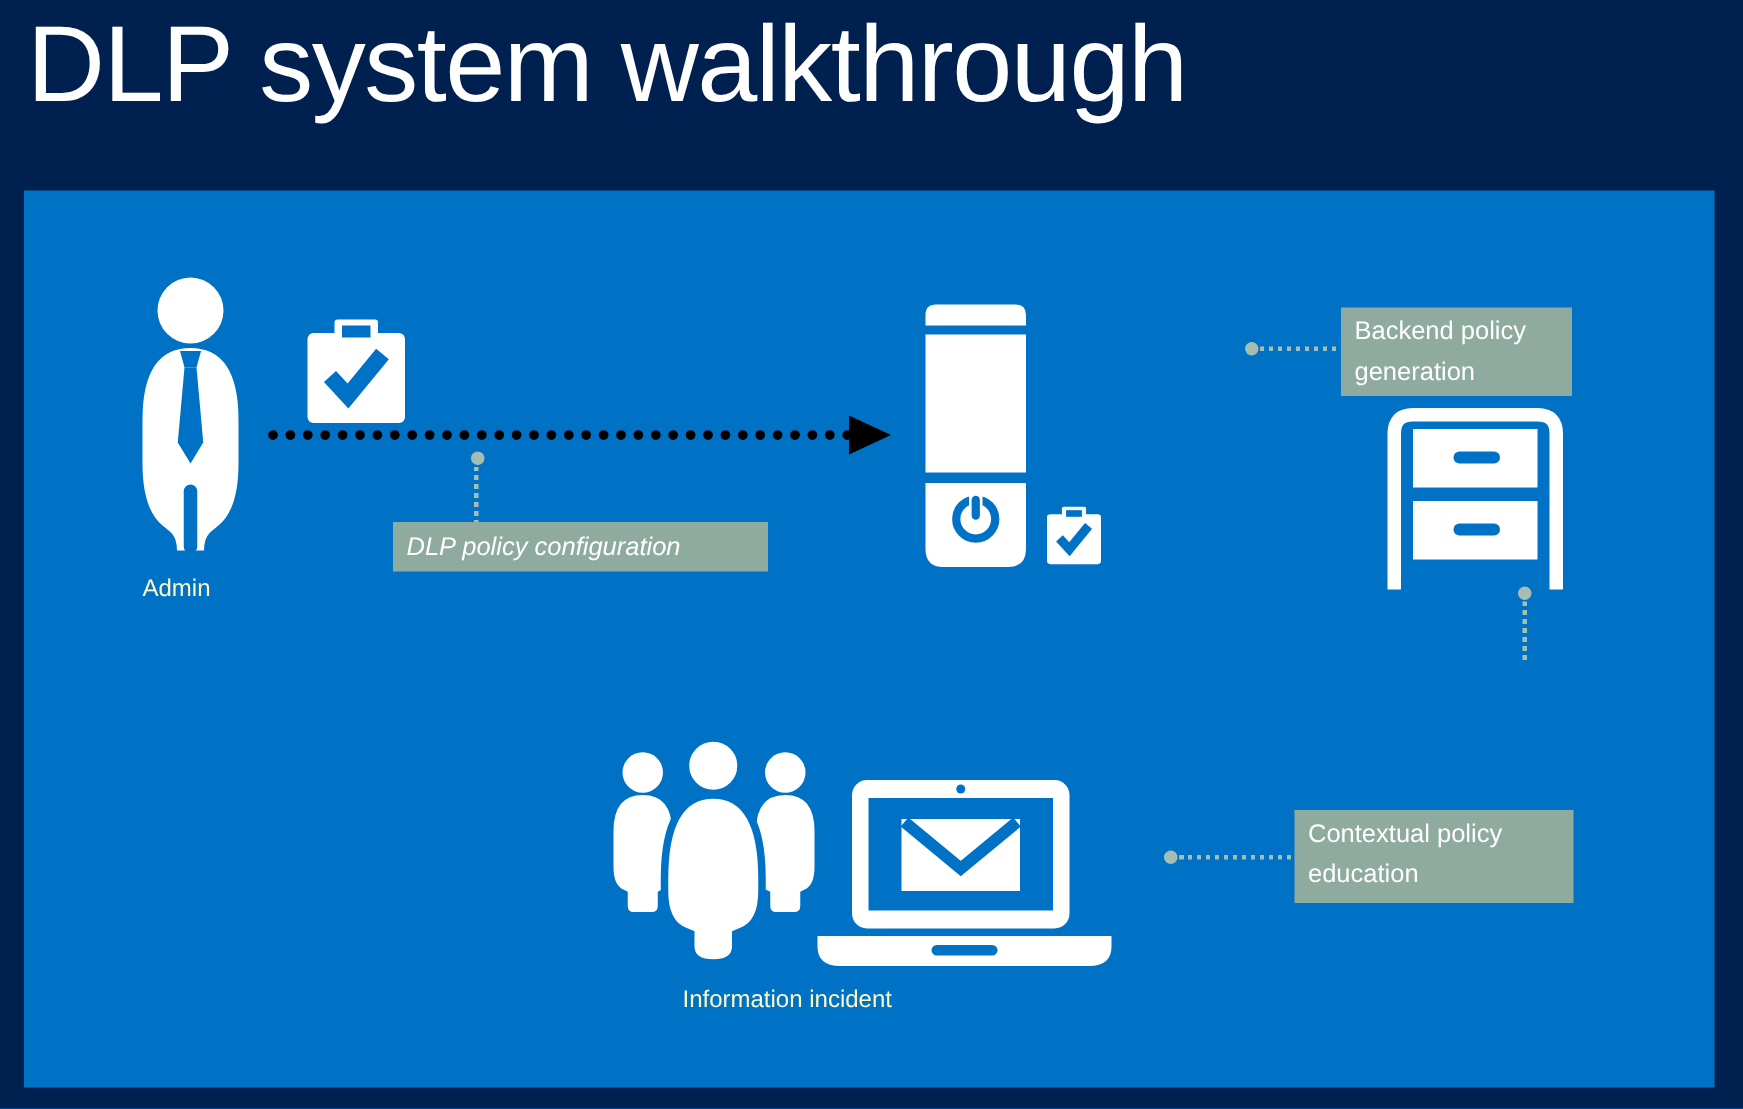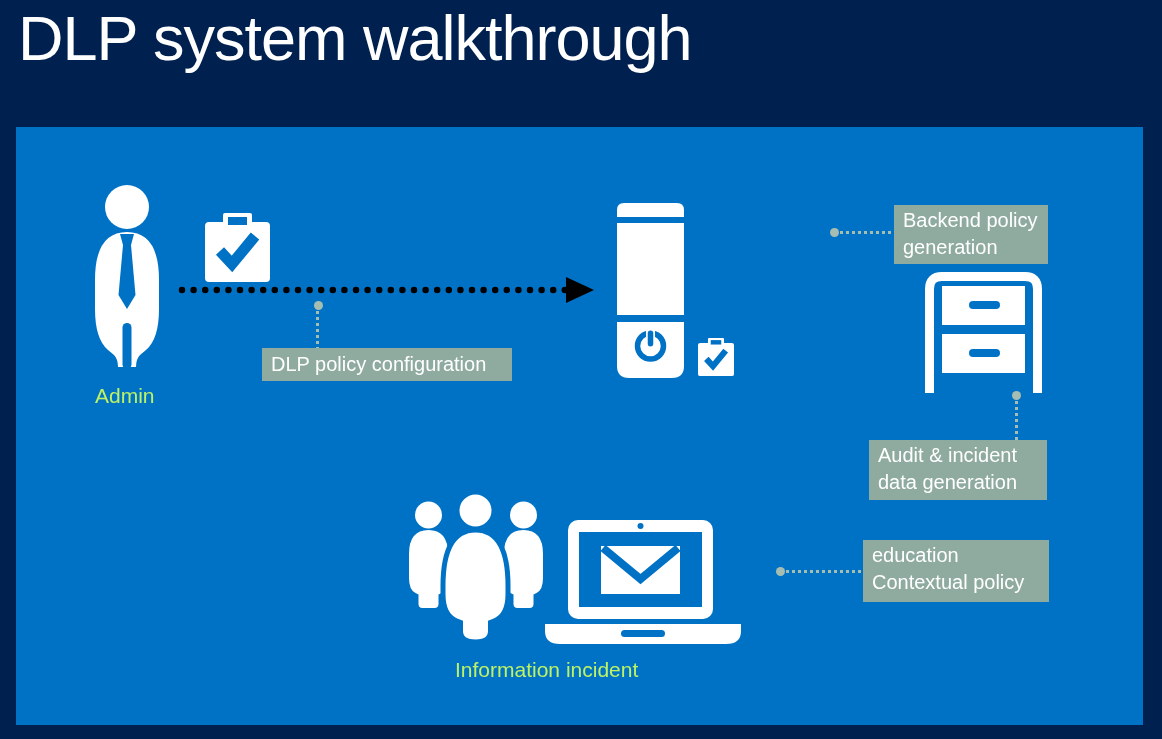--- a/index.html
+++ b/index.html
@@ -13,38 +13,38 @@
   }
   *{margin:0;padding:0;box-sizing:border-box;}
   html,body{width:1162px;height:739px;overflow:hidden;}
   body{
     background:var(--background);
     font-family:"Liberation Sans","DejaVu Sans",sans-serif;
     position:relative;
   }
   .title{
     position:absolute;left:18px;top:2px;
-    font-size:63px;font-weight:300;letter-spacing:-1px;
+    font-size:72px;font-weight:300;letter-spacing:-1px;
     color:#ffffff;white-space:nowrap;
   }
   .panel{
     position:absolute;left:16px;top:127px;width:1127px;height:598px;
     background:var(--panel);
   }
   .abs{position:absolute;}
   .callout{
     background:var(--label-box);
     color:var(--label-text);
-    font-size:20px;line-height:27px;font-weight:300;
+    font-size:17px;line-height:27px;font-weight:300;
     padding:2px 9px 0 9px;
   }
-  .callout.single{display:flex;align-items:center;padding:0 9px;}
+  .callout.single{display:flex;align-items:center;padding:0 9px;font-style:italic;}
   .callout span{display:block;white-space:nowrap;}
   .figure-label{
-    color:#bef264;font-size:21px;font-weight:300;white-space:nowrap;
+    color:#fef9c3;font-size:16px;font-weight:300;white-space:nowrap;
   }
   .dot{
     width:9px;height:9px;border-radius:50%;
     background:var(--leader);
   }
   .leader-h{
     height:3px;
     background:repeating-linear-gradient(90deg,var(--leader) 0 3px,transparent 3px 6px);
   }
   .leader-v{
@@ -118,30 +118,26 @@
   <svg class="abs" style="left:909px;top:145px;" width="117" height="121" viewBox="0 0 117 121">
     <path fill="none" stroke="var(--icon)" stroke-width="9" d="M4.5,121 L4.5,17 Q4.5,4.5 17,4.5 L100,4.5 Q112.5,4.5 112.5,17 L112.5,121"></path>
     <rect class="ic-w" x="17" y="14" width="83" height="39"></rect>
     <rect class="ic-w" x="17" y="62" width="83" height="39"></rect>
     <rect class="ic-b" x="44" y="29" width="31" height="8" rx="4"></rect>
     <rect class="ic-b" x="44" y="77" width="31" height="8" rx="4"></rect>
   </svg>
 
   <div class="abs dot" style="left:996px;top:264px;"></div>
   <div class="abs leader-v" style="left:999px;top:274px;height:39px;"></div>
-  <div class="abs callout" style="left:853px;top:313px;width:178px;height:60px;">
-    <span>Audit &amp; incident</span>
-    <span>data generation</span>
-  </div>
 
   <div class="abs dot" style="left:760px;top:440px;"></div>
   <div class="abs leader-h" style="left:770px;top:443px;width:77px;"></div>
   <div class="abs callout" style="left:847px;top:413px;width:186px;height:62px;">
+    <span>Contextual policy</span>
     <span>education</span>
-    <span>Contextual policy</span>
   </div>
 
   <svg class="abs" style="left:389px;top:363px;" width="142" height="153" viewBox="0 0 142 153">
     <path class="ic-w" d="M4,64 Q4,40 23.5,40 Q43,40 43,64 L43,88 Q43,100 36.5,103 L33.5,104.5 L33.5,114 Q33.5,118 29.5,118 L17.5,118 Q13.5,118 13.5,114 L13.5,104.5 L10.5,103 Q4,100 4,88 Z"></path>
     <path class="ic-w" d="M99,64 Q99,40 118.5,40 Q138,40 138,64 L138,88 Q138,100 131.5,103 L128.5,104.5 L128.5,114 Q128.5,118 124.5,118 L112.5,118 Q108.5,118 108.5,114 L108.5,104.5 L105.5,103 Q99,100 99,88 Z"></path>
     <circle class="ic-w" cx="23.5" cy="25" r="13.5"></circle>
     <circle class="ic-w" cx="118.5" cy="25" r="13.5"></circle>
     <circle class="ic-w" cx="70.5" cy="20.5" r="18.5" stroke="var(--panel)" stroke-width="5"></circle>
     <path class="ic-w" stroke="var(--panel)" stroke-width="5" d="M38,96 Q38,40 70.5,40 Q103,40 103,96 L103,104 Q103,126 89,131 L85.5,132.5 L85.5,141 Q85.5,152 70.5,152 Q55.5,152 55.5,141 L55.5,132.5 L52,131 Q38,126 38,104 Z"></path>
   </svg>

